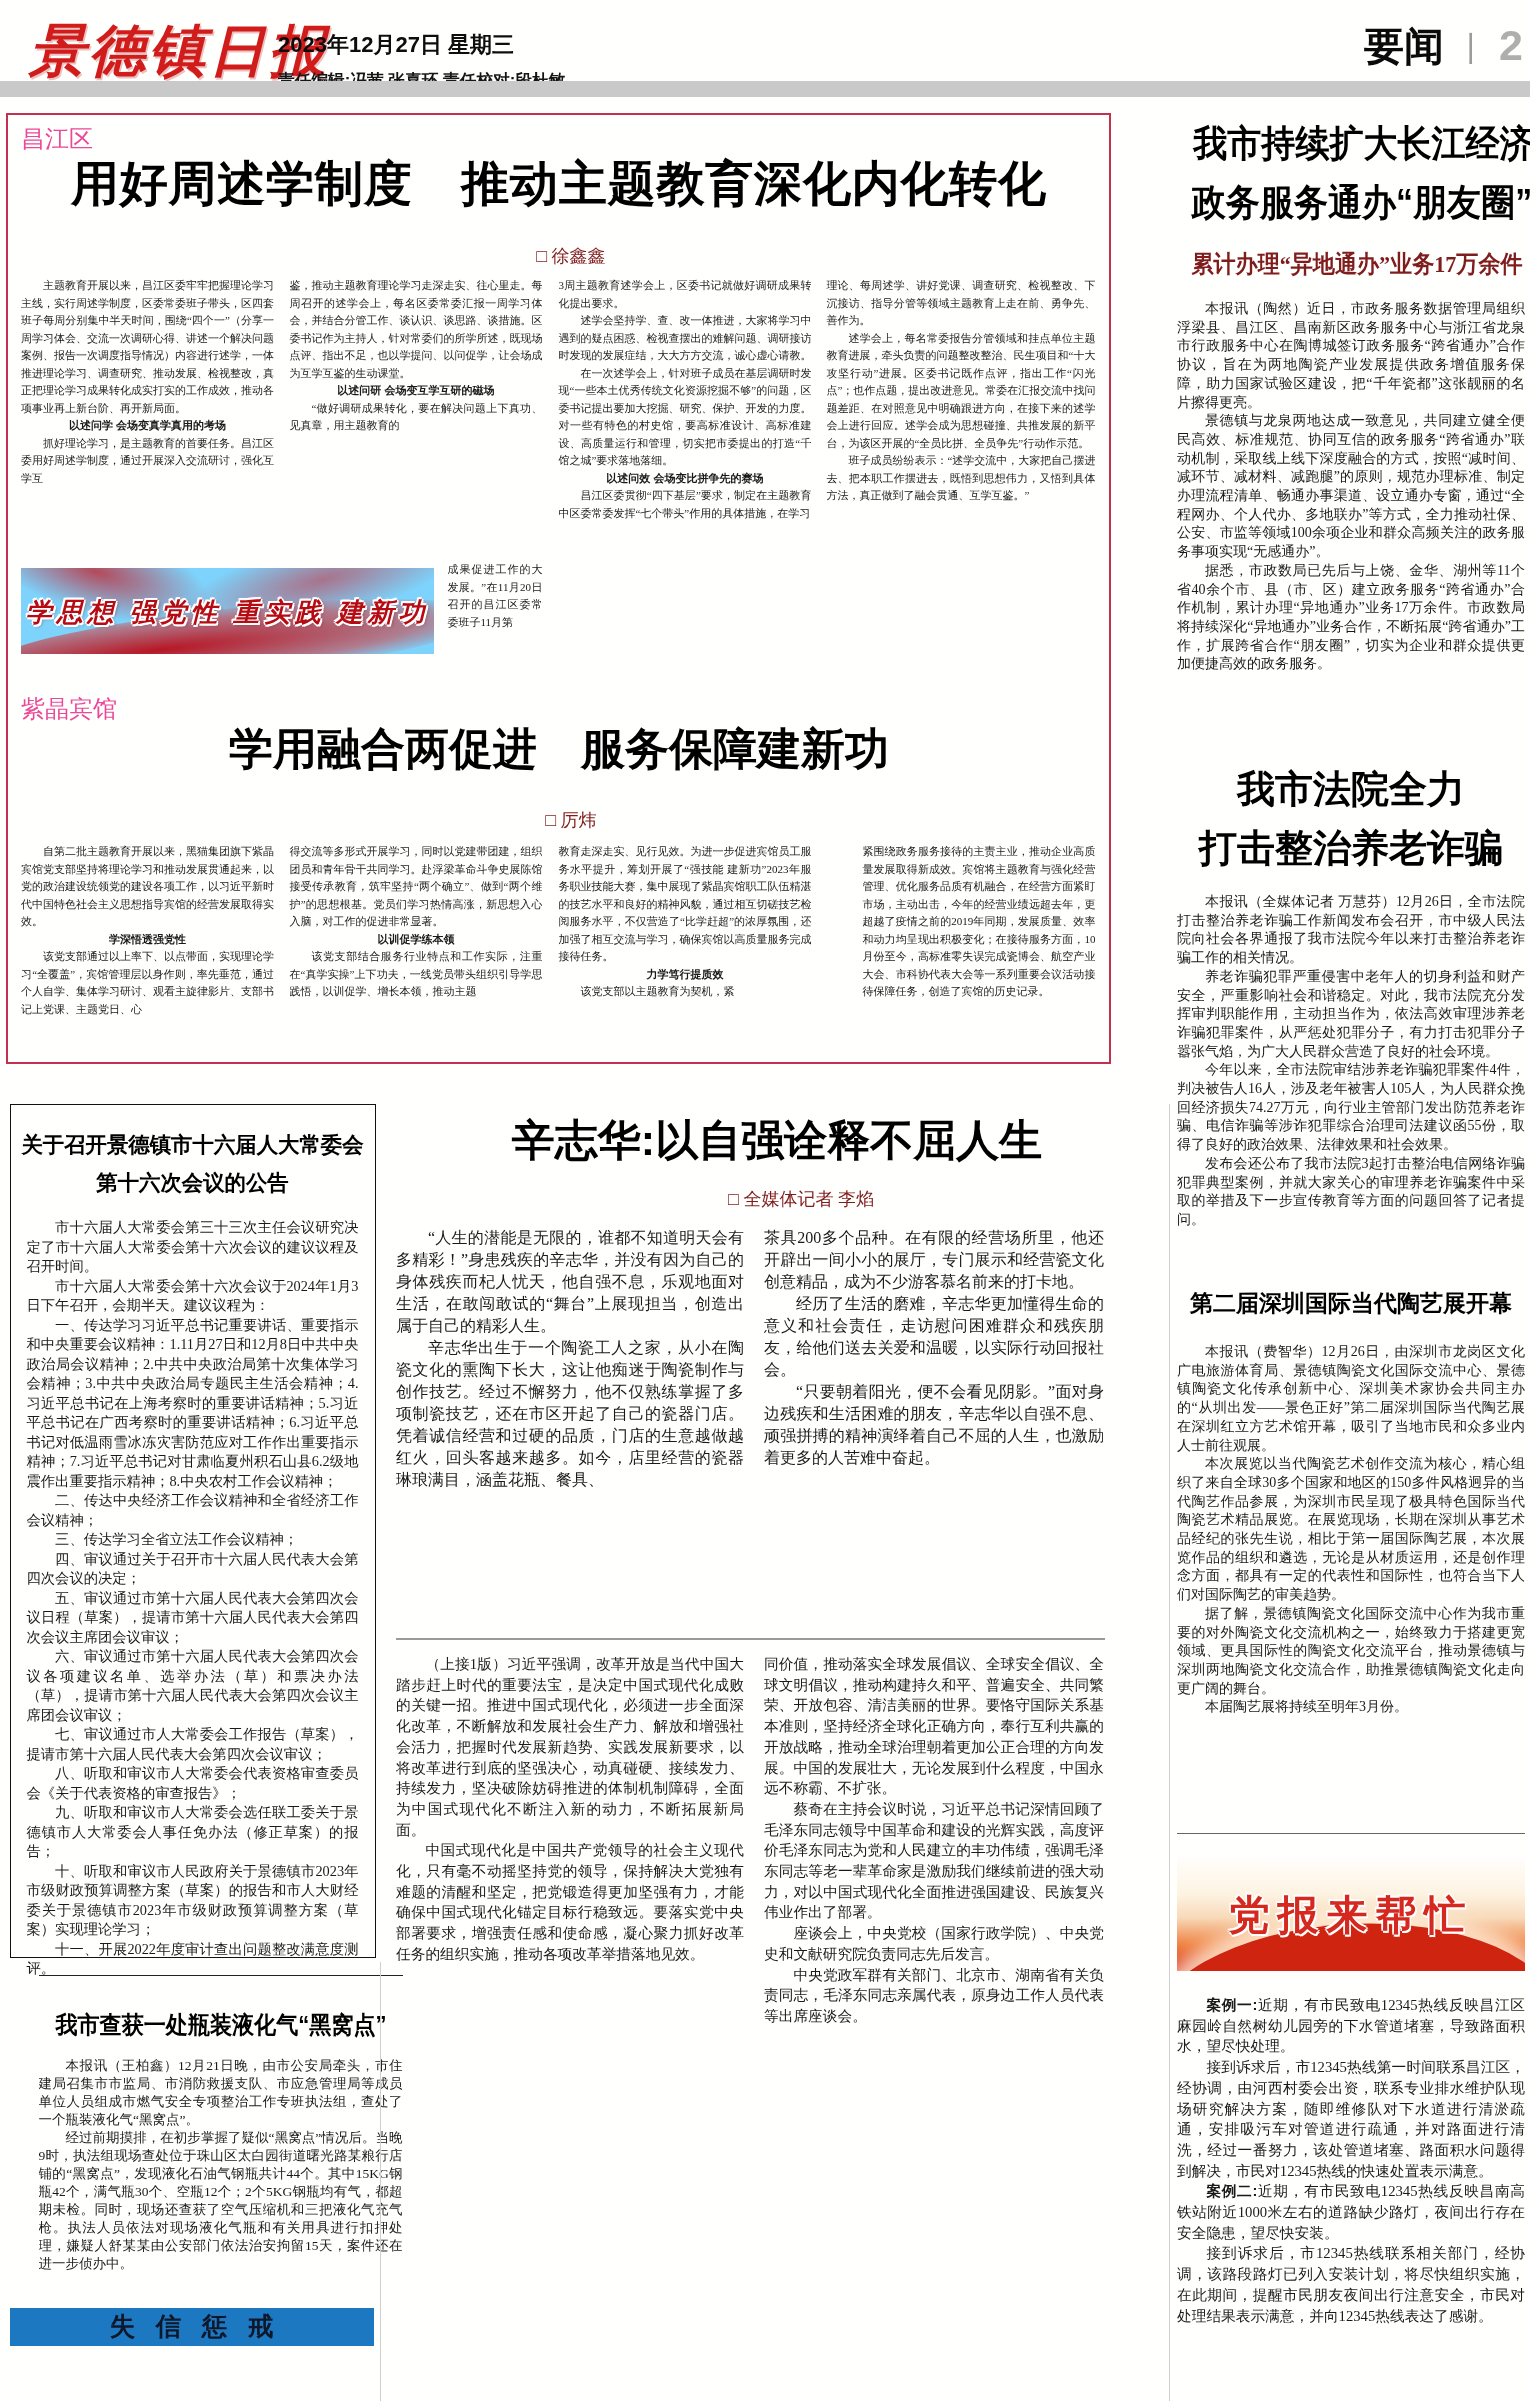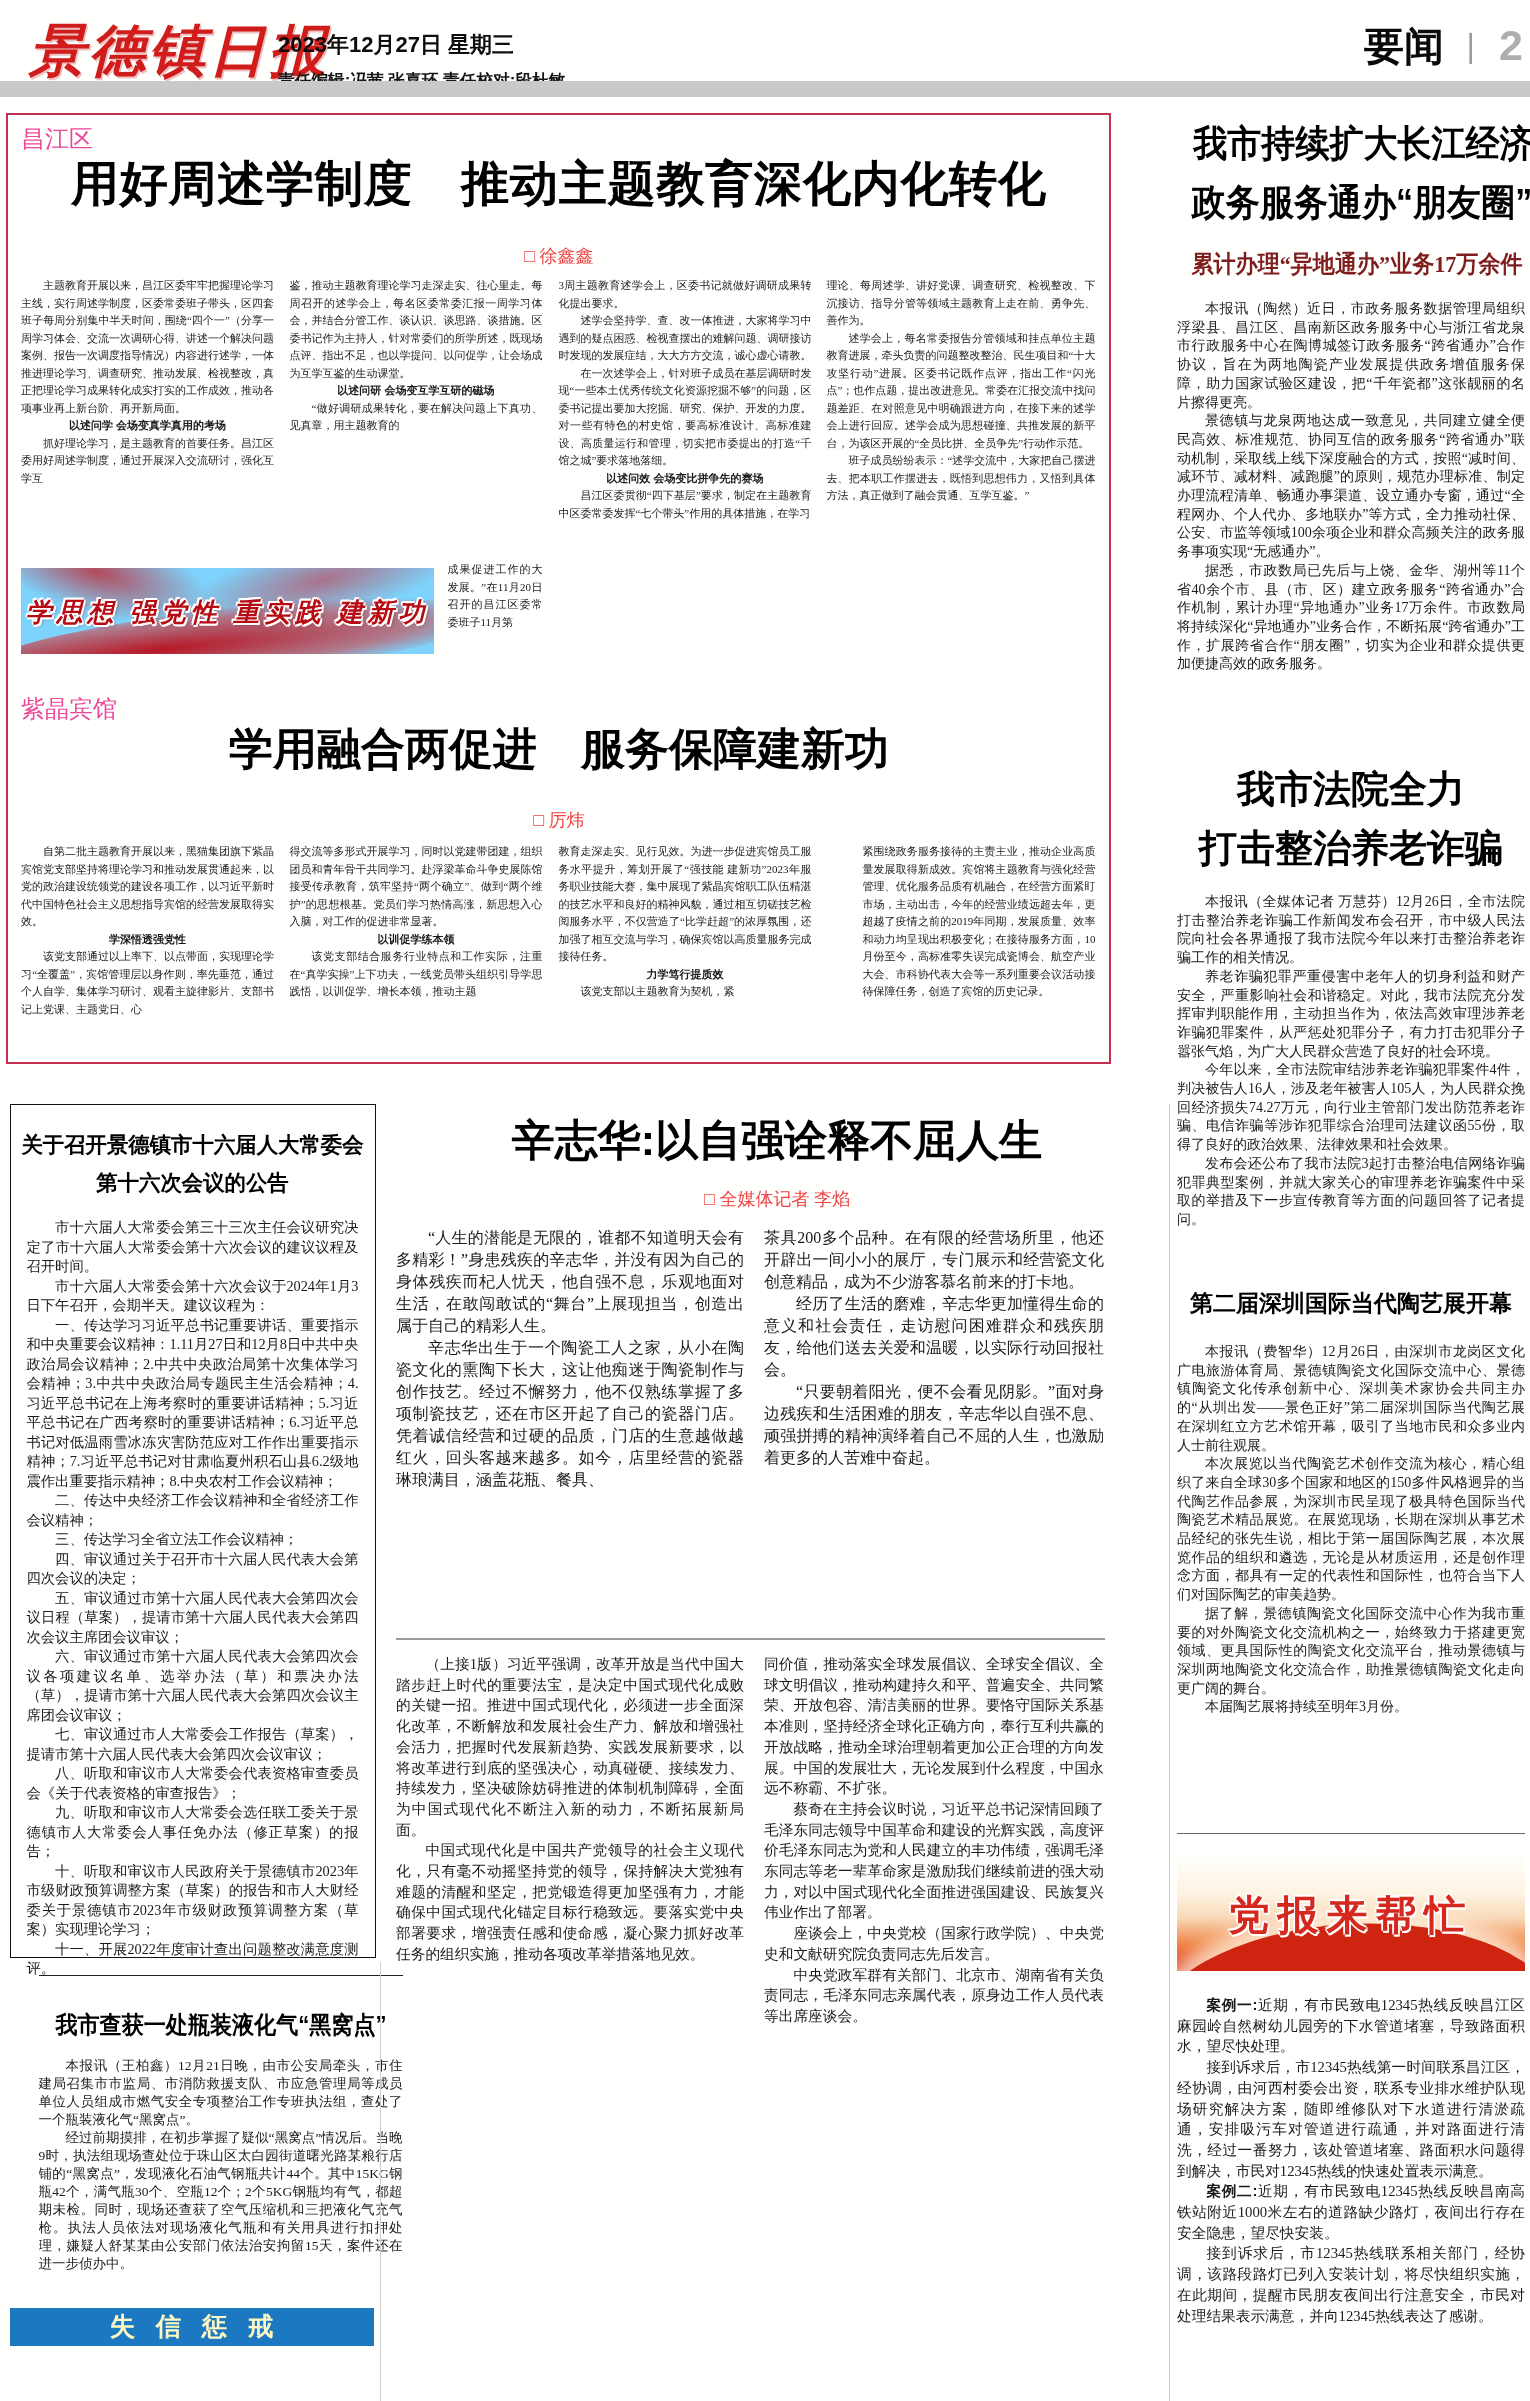--- a/index.html
+++ b/index.html
@@ -2,21 +2,21 @@
 <html style="font-size:12.7px"><head>
 <meta charset="utf-8">
 <style>
   html,body{margin:0;padding:0;background:#e8e8e8;}
   .page{position:relative;width:1531px;height:2401px;background:#fffffe;overflow:hidden;
         font-family:"Liberation Serif",serif;color:#1a1a1a;}
   .abs{position:absolute;}
   .center{text-align:center;left:0;right:0;}
   .headline{font-family:"Liberation Sans",sans-serif;font-weight:900;color:#000;}
   .kicker{font-size:24px;color:#ec4899;}
-  .byline{font-size:18px;color:#ef4444;text-align:center;}
+  .byline{font-size:18px;color:#7f1d1d;text-align:center;padding-left:24px;}
   .col{position:absolute;text-align:justify;overflow:hidden;}
   .col p{margin:0;text-indent:2em;}
   .subhead{font-family:"Liberation Sans",sans-serif;font-weight:700;text-align:center;text-indent:0 !important;}
   .topbox-body{font-size:11px;line-height:17.5px;}
   .sq{transform:scaleX(.92);transform-origin:50% 50%;white-space:nowrap;}
   
   .graybar{left:0;top:81px;width:1531px;height:16px;background:#c9c9c9;}
   .logo{left:29px;top:14.3px;font-size:56px;font-weight:900;color:#d11c1c;letter-spacing:4px;
         font-style:italic;text-shadow:1.6px 1.6px 0 rgba(180,10,10,.25);}
   .dateblk{left:278px;top:30px;font-family:"Liberation Sans",sans-serif;}
@@ -41,21 +41,21 @@
            font:italic 900 26px "Liberation Serif",serif;color:#b60b12;letter-spacing:4.8px;
            text-shadow:1.6px 0 #fff,-1.6px 0 #fff,0 1.6px #fff,0 -1.6px #fff,1.6px 1.6px #fff,-1.6px -1.6px #fff,2.4px 2.4px 3.2px rgba(110,0,0,.35);}
   
   .noticebox{left:9.5px;top:1104px;width:364px;height:852px;border:1.6px solid #111;}
   .notice-title{font-size:21.4px;line-height:37px;}
   .notice-body{position:absolute;left:16px;top:113px;width:332px;font-size:14.3px;line-height:19.5px;text-align:justify;}
   .notice-body p{margin:0;text-indent:2em;}
   
   .gasblk{left:9.5px;top:1975px;width:364px;height:330px;border-top:0.8px solid #222;margin-left:29px;}
   .badge{left:9.5px;top:2308px;width:364px;height:38px;background:#1c78c0;display:flex;align-items:center;justify-content:center;}
-  .badge span{color:#fef9c3;font-family:"Liberation Sans",sans-serif;font-weight:800;font-size:25.4px;
+  .badge span{color:#0f172a;font-family:"Liberation Sans",sans-serif;font-weight:800;font-size:25.4px;
               letter-spacing:20.7px;text-indent:20.7px;}
   
   .f-body{font-size:16px;line-height:22px;}
   .j-body{font-size:14.7px;line-height:20.7px;}
   .hdivider{height:1.6px;background:#9a9a9a;}
   .vrule{width:0.8px;background:#cfcfcf;}
   
   .r-body{font-size:14px;line-height:18.7px;}
   .r-sub{font-size:24px;font-weight:700;color:#7f1d1d;}
   .helpbanner{left:1177px;top:1853px;width:348px;height:118px;overflow:hidden;

